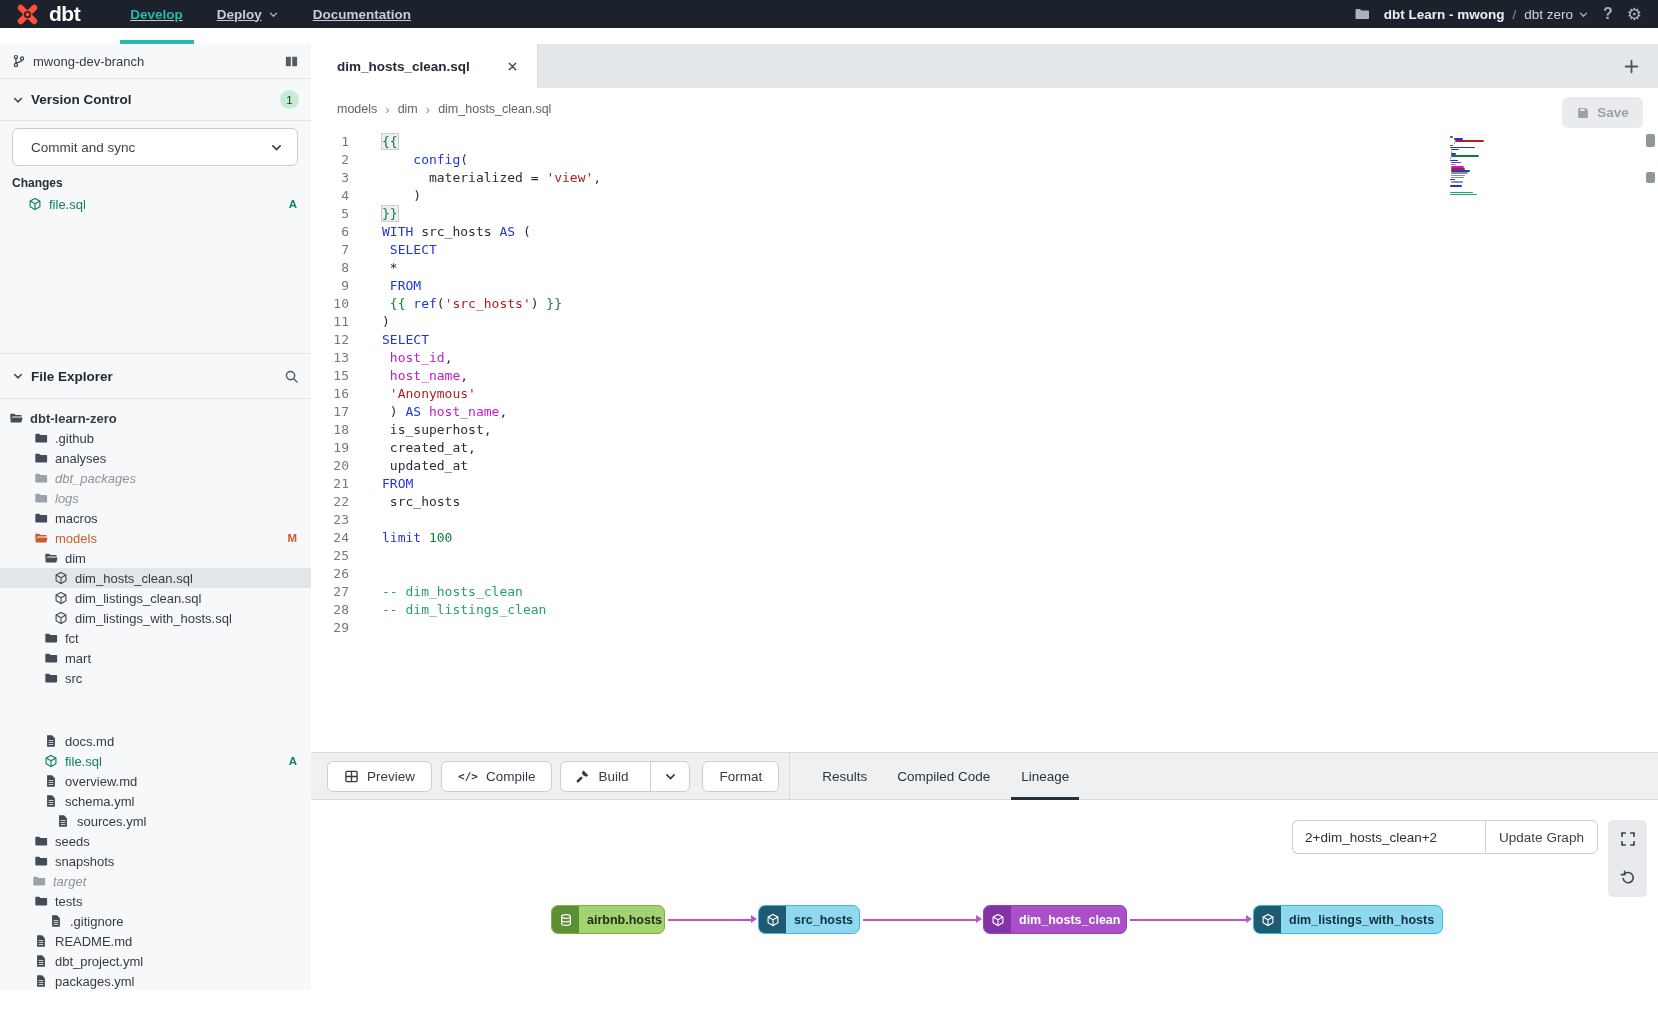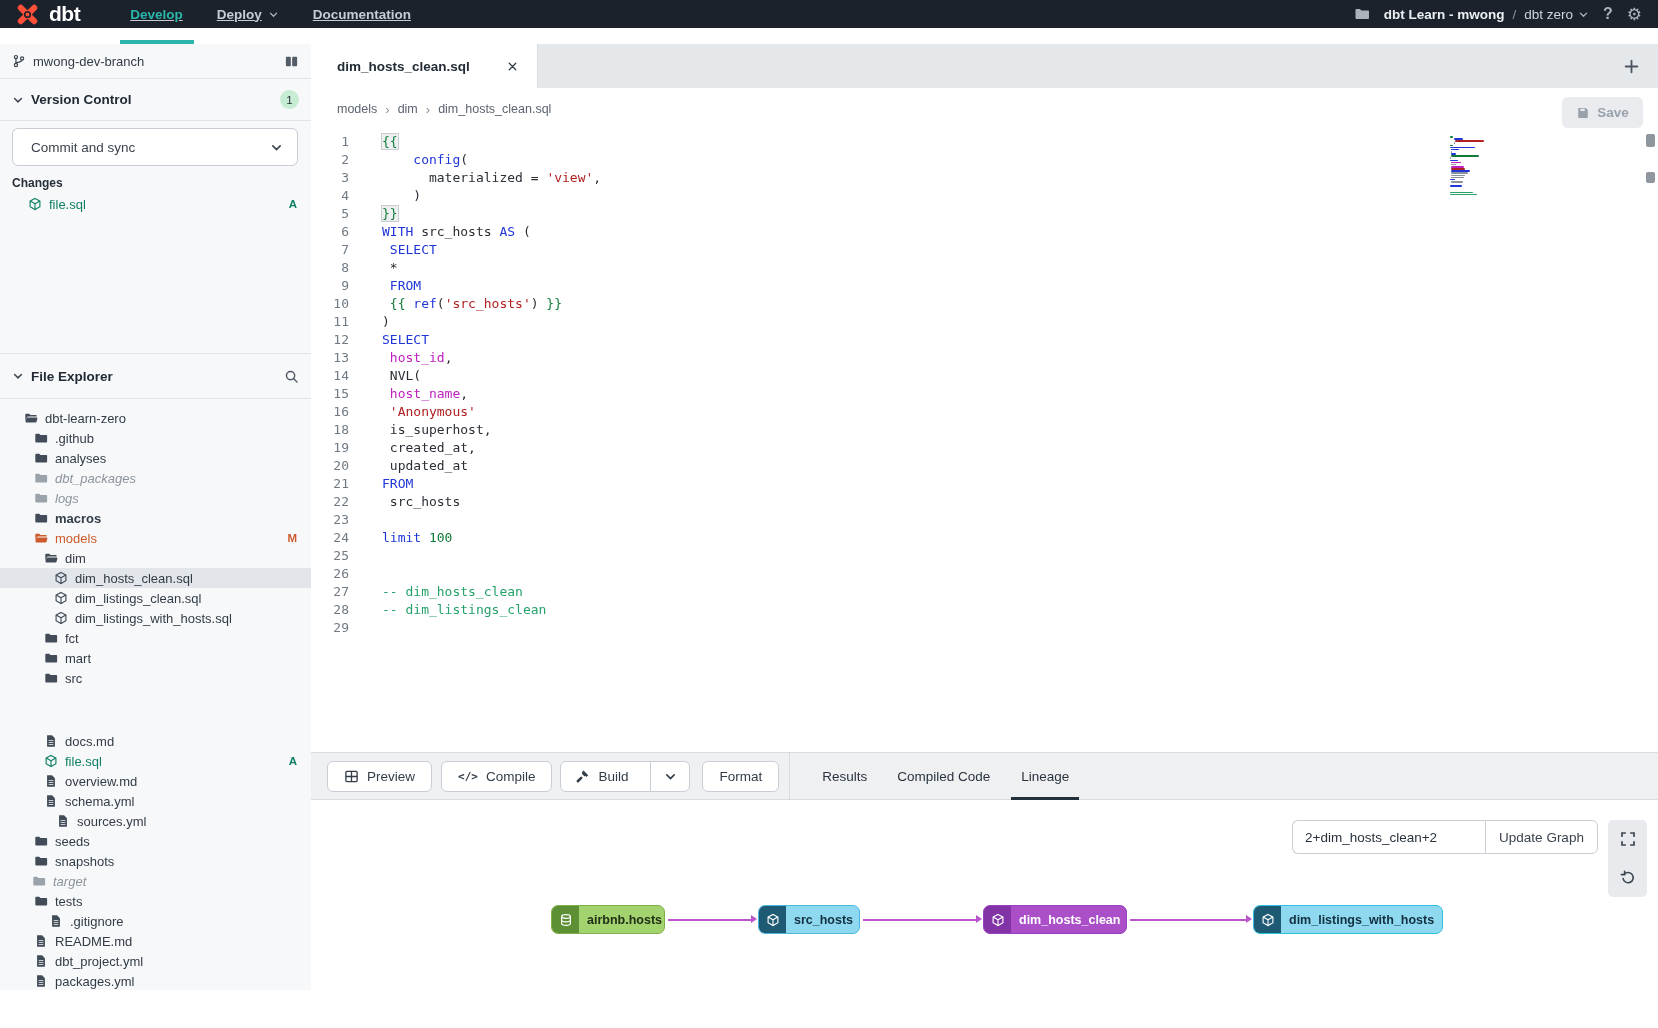--- a/index.html
+++ b/index.html
@@ -248,21 +248,21 @@
             <svg width="15" height="15" viewBox="0 0 16 16">
               <g fill="none" stroke="currentColor" stroke-width="1.5">
                 <circle cx="7" cy="7" r="4.4"></circle>
                 <path d="M10.4 10.4L14 14" stroke-linecap="round"></path>
               </g>
             </svg>
           </span>
       </div>
     </div>
     <div class="file-tree">
-        <div class="tree-row" style="padding-left: 24px;">
+        <div class="tree-row" style="padding-left: 9px; font-weight: bold;">
           <span class="t-ico">
             <svg width="14" height="14" viewBox="0 0 16 16">
               <path fill="currentColor" d="M1.5 4c0-.6.4-1 1-1h3.4l1.5 1.5h6.1c.6 0 1 .4 1 1v.8H4.6c-.7 0-1.3.4-1.5 1.1L1.5 11z"></path>
               <path fill="currentColor" d="M3.1 7.4h11.3c.6 0 1.1.6.9 1.2l-1 3.7c-.1.4-.5.7-1 .7H2.6c-.6 0-1.1-.6-.9-1.2z"></path>
             </svg>
           </span>
           <span class="t-lab">dbt-learn-zero</span>
         </div>
         <div class="tree-row" style="padding-left: 34px;">
           <span class="t-ico">
@@ -289,21 +289,21 @@
           <span class="t-lab">dbt_packages</span>
         </div>
         <div class="tree-row muted" style="padding-left: 34px;">
           <span class="t-ico">
             <svg width="14" height="14" viewBox="0 0 16 16">
               <path fill="currentColor" d="M1.5 4c0-.6.4-1 1-1h3.4l1.5 1.5h6.6c.6 0 1 .4 1 1V12c0 .6-.4 1-1 1H2.5c-.6 0-1-.4-1-1z"></path>
             </svg>
           </span>
           <span class="t-lab">logs</span>
         </div>
-        <div class="tree-row" style="padding-left: 34px; font-weight: bold;">
+        <div class="tree-row" style="padding-left: 34px;">
           <span class="t-ico">
             <svg width="14" height="14" viewBox="0 0 16 16">
               <path fill="currentColor" d="M1.5 4c0-.6.4-1 1-1h3.4l1.5 1.5h6.6c.6 0 1 .4 1 1V12c0 .6-.4 1-1 1H2.5c-.6 0-1-.4-1-1z"></path>
             </svg>
           </span>
           <span class="t-lab">macros</span>
         </div>
         <div class="tree-row accent-orange" style="padding-left: 34px;">
           <span class="t-ico">
             <svg width="14" height="14" viewBox="0 0 16 16">
@@ -539,23 +539,23 @@
         <div class="code-line"><span class="gutter">4</span><span class="ltext"><span class="tok-p">    )</span></span></div>
         <div class="code-line"><span class="gutter">5</span><span class="ltext"><span class="tok-jm">}}</span></span></div>
         <div class="code-line"><span class="gutter">6</span><span class="ltext"><span class="tok-k">WITH</span><span class="tok-p"> src_hosts </span><span class="tok-k">AS</span><span class="tok-p"> (</span></span></div>
         <div class="code-line"><span class="gutter">7</span><span class="ltext"><span class="tok-p"> </span><span class="tok-k">SELECT</span></span></div>
         <div class="code-line"><span class="gutter">8</span><span class="ltext"><span class="tok-p"> *</span></span></div>
         <div class="code-line"><span class="gutter">9</span><span class="ltext"><span class="tok-p"> </span><span class="tok-k">FROM</span></span></div>
         <div class="code-line"><span class="gutter">10</span><span class="ltext"><span class="tok-p"> </span><span class="tok-j">{{ </span><span class="tok-k">ref</span><span class="tok-p">(</span><span class="tok-s">'src_hosts'</span><span class="tok-p">)</span><span class="tok-j"> }}</span></span></div>
         <div class="code-line"><span class="gutter">11</span><span class="ltext"><span class="tok-p">)</span></span></div>
         <div class="code-line"><span class="gutter">12</span><span class="ltext"><span class="tok-k">SELECT</span></span></div>
         <div class="code-line"><span class="gutter">13</span><span class="ltext"><span class="tok-p"> </span><span class="tok-m">host_id</span><span class="tok-p">,</span></span></div>
-        <div class="code-line"><span class="gutter">14</span><span class="ltext"><span class="tok-p"> NVL(</span></span></div>
         <div class="code-line"><span class="gutter">15</span><span class="ltext"><span class="tok-p"> </span><span class="tok-m">host_name</span><span class="tok-p">,</span></span></div>
         <div class="code-line"><span class="gutter">16</span><span class="ltext"><span class="tok-p"> </span><span class="tok-s">'Anonymous'</span></span></div>
+        <div class="code-line"><span class="gutter">17</span><span class="ltext"><span class="tok-p"> ) </span><span class="tok-k">AS</span><span class="tok-p"> </span><span class="tok-m">host_name</span><span class="tok-p">,</span></span></div>
         <div class="code-line"><span class="gutter">18</span><span class="ltext"><span class="tok-p"> is_superhost,</span></span></div>
         <div class="code-line"><span class="gutter">19</span><span class="ltext"><span class="tok-p"> created_at,</span></span></div>
         <div class="code-line"><span class="gutter">20</span><span class="ltext"><span class="tok-p"> updated_at</span></span></div>
         <div class="code-line"><span class="gutter">21</span><span class="ltext"><span class="tok-k">FROM</span></span></div>
         <div class="code-line"><span class="gutter">22</span><span class="ltext"><span class="tok-p"> src_hosts</span></span></div>
         <div class="code-line"><span class="gutter">23</span><span class="ltext"></span></div>
         <div class="code-line"><span class="gutter">24</span><span class="ltext"><span class="tok-k">limit</span><span class="tok-p"> </span><span class="tok-n">100</span></span></div>
         <div class="code-line"><span class="gutter">25</span><span class="ltext"></span></div>
         <div class="code-line"><span class="gutter">26</span><span class="ltext"></span></div>
         <div class="code-line"><span class="gutter">27</span><span class="ltext"><span class="tok-c">-- dim_hosts_clean</span></span></div>

